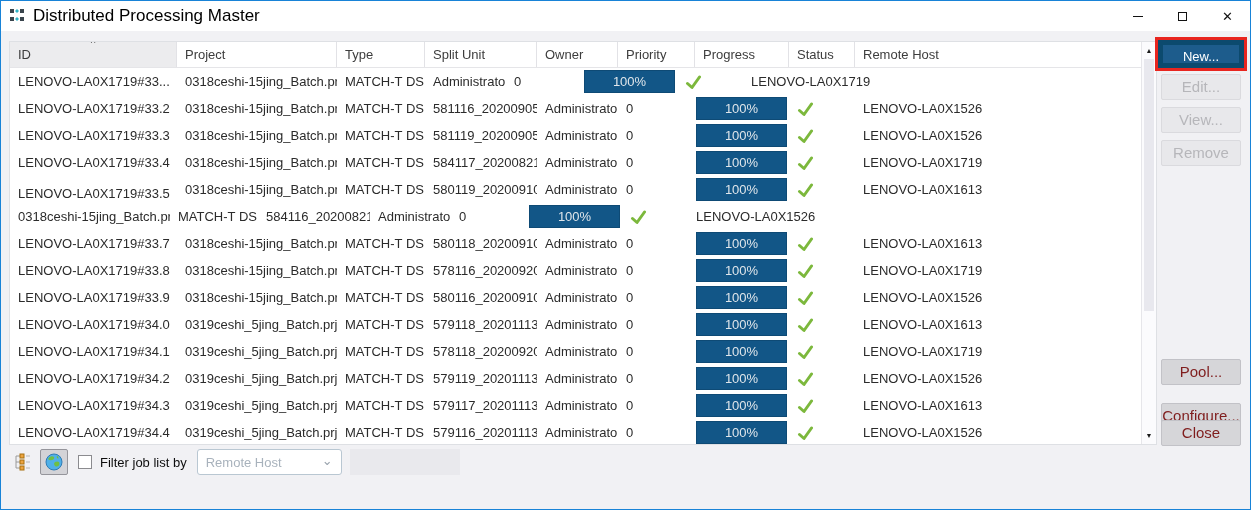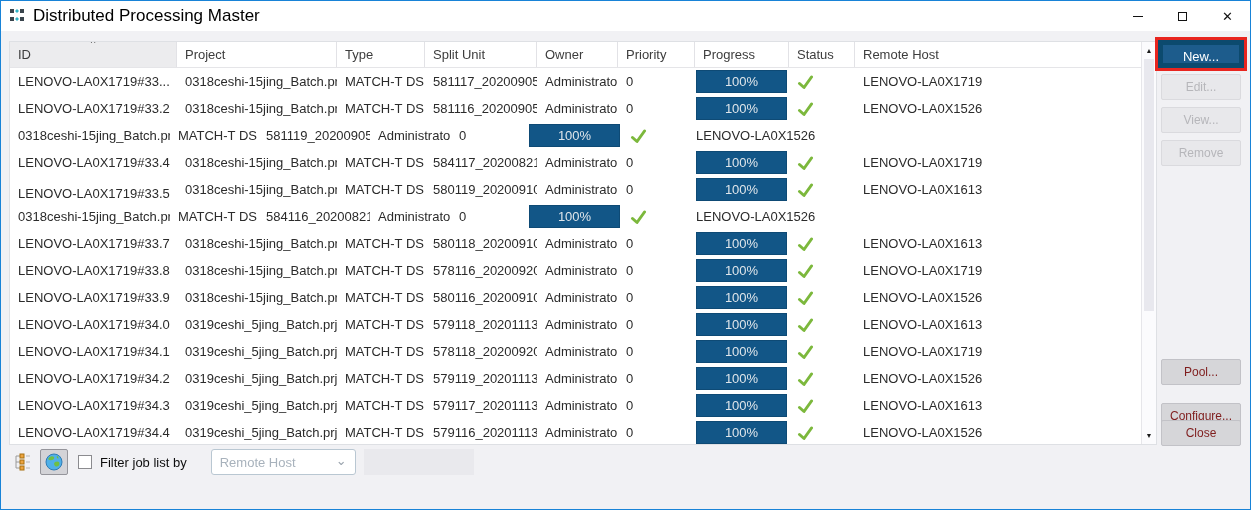--- a/index.html
+++ b/index.html
@@ -31,31 +31,31 @@
   .tcell.pcell{padding-left:1px;}
   .pbar{width:91px;height:23px;background:#125687;border:1px solid #0e4a75;color:#dfe5ea;font-size:13px;display:flex;align-items:center;justify-content:center;}
   .check{margin-top:1px;}
   
   .vscroll{position:absolute;right:0;top:0;bottom:0;width:15px;background:#fbfbfd;border-left:1px solid #e6e6ea;}
   .sarrow{position:absolute;left:0;width:14px;height:15px;display:flex;align-items:center;justify-content:center;font-size:7px;color:#1a1a1a;}
   .sarrow.up{top:1px;}
   .sarrow.down{bottom:1px;}
   .sthumb{position:absolute;left:2px;top:17px;width:10px;height:252px;background:#e8e8ee;}
   
-  .btn{position:absolute;left:1160px;width:80px;height:26px;font-size:12px;text-align:center;line-height:24px;border-radius:2px;}
+  .btn{position:absolute;left:1160px;width:80px;height:26px;font-size:15px;text-align:center;line-height:24px;border-radius:2px;}
   .btn.enabled{background:#d6d6d9;border:1px solid #c2c2c7;color:#7f1d1d;}
   .btn.disabled{background:#e8e8eb;border:1px solid #dadade;color:#b6b6ba;}
   .new-wrap{position:absolute;left:1154px;top:6px;width:92px;height:34px;border:3px solid #e8251f;padding:5px;background:#0c4a6e;}
   .btn-new{width:100%;height:100%;background:#1d5c8c;color:#fff;font-size:13px;text-align:center;line-height:22px;border:none;}
   
   .filterbar{position:absolute;left:0;top:416px;right:0;height:30px;display:flex;align-items:center;padding-left:12px;}
   .tree-icon{width:18px;height:18px;margin-right:9px;}
   .globe-btn{width:28px;height:26px;background:#d3d3d7;border:1px solid #95959b;border-radius:2px;display:flex;align-items:center;justify-content:center;margin-right:10px;}
   .checkbox{width:14px;height:14px;background:#fff;border:1px solid #8b8b8f;margin-right:8px;flex:0 0 auto;}
-  .filter-label{font-size:13px;color:#0d0d0d;margin-right:24px;white-space:nowrap;}
+  .filter-label{font-size:13px;color:#0d0d0d;margin-right:10px;white-space:nowrap;}
   .combo{width:145px;height:26px;background:#fff;border:1px solid #b9c7d2;border-radius:3px;display:flex;align-items:center;padding:0 8px;margin-right:8px;}
   .combo-value{flex:1;font-size:13px;color:#a8b2bc;white-space:nowrap;overflow:hidden;}
   .combo-chevron{font-size:13px;color:#98a2ac;line-height:1;margin-top:-4px;}
   .dis-input{width:110px;height:26px;background:#e9e9ed;border:none;}
 </style>
 </head>
 <body>
 
 <div class="window">
 
@@ -113,21 +113,20 @@
             </div>
             <div class="hcell grow">
               <span>Remote Host</span>
             </div>
           </div>
         <div>
             <div class="trow">
               <div class="tcell" style="width: 167px;">LENOVO-LA0X1719#33...</div>
               <div class="tcell" style="width: 160px;">0318ceshi-15jing_Batch.prj</div>
               <div class="tcell" style="width: 88px;">MATCH-T DSM</div>
-              <div class="tcell" style="width: 112px;">581117_20200905</div>
               <div class="tcell" style="width: 81px;">Administrator</div>
               <div class="tcell" style="width: 77px;">0</div>
               <div class="tcell pcell" style="width: 94px;">
                 <div class="pbar">100%</div>
               </div>
               <div class="tcell" style="width: 66px;">
                 <svg class="check" width="17" height="15" viewBox="0 0 17 15">
                   <path d="M2.5 8.5 L7 12.5 L14.5 2" fill="none" stroke="#7cb83c" stroke-width="3" stroke-linecap="round" stroke-linejoin="round"></path>
                 </svg>
               </div>
@@ -144,20 +143,21 @@
                 <div class="pbar">100%</div>
               </div>
               <div class="tcell" style="width: 66px;">
                 <svg class="check" width="17" height="15" viewBox="0 0 17 15">
                   <path d="M2.5 8.5 L7 12.5 L14.5 2" fill="none" stroke="#7cb83c" stroke-width="3" stroke-linecap="round" stroke-linejoin="round"></path>
                 </svg>
               </div>
               <div class="tcell grow">LENOVO-LA0X1526</div>
             </div>
             <div class="trow">
+              <div class="tcell" style="width: 167px;">LENOVO-LA0X1719#33.3</div>
               <div class="tcell" style="width: 160px;">0318ceshi-15jing_Batch.prj</div>
               <div class="tcell" style="width: 88px;">MATCH-T DSM</div>
               <div class="tcell" style="width: 112px;">581119_20200905</div>
               <div class="tcell" style="width: 81px;">Administrator</div>
               <div class="tcell" style="width: 77px;">0</div>
               <div class="tcell pcell" style="width: 94px;">
                 <div class="pbar">100%</div>
               </div>
               <div class="tcell" style="width: 66px;">
                 <svg class="check" width="17" height="15" viewBox="0 0 17 15">

